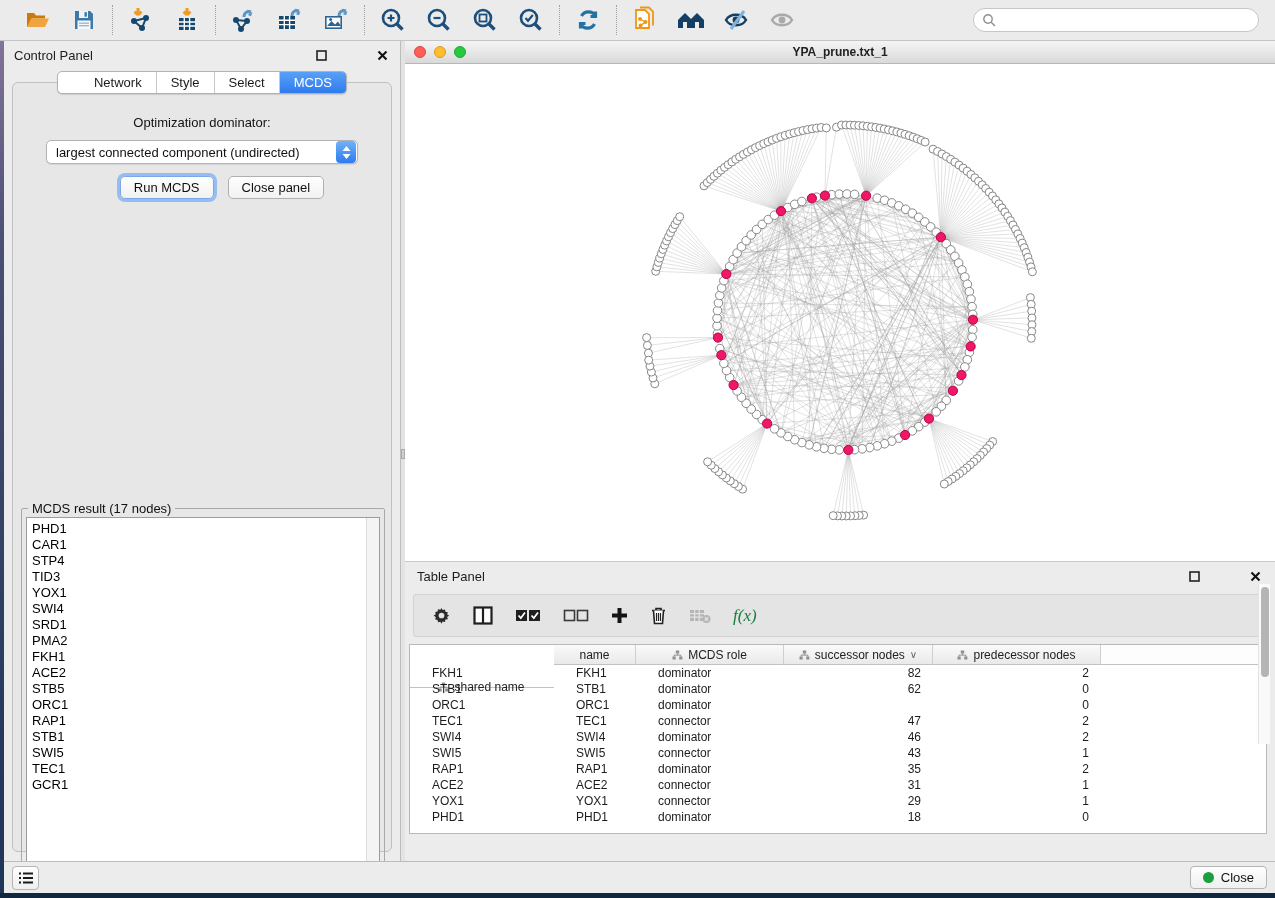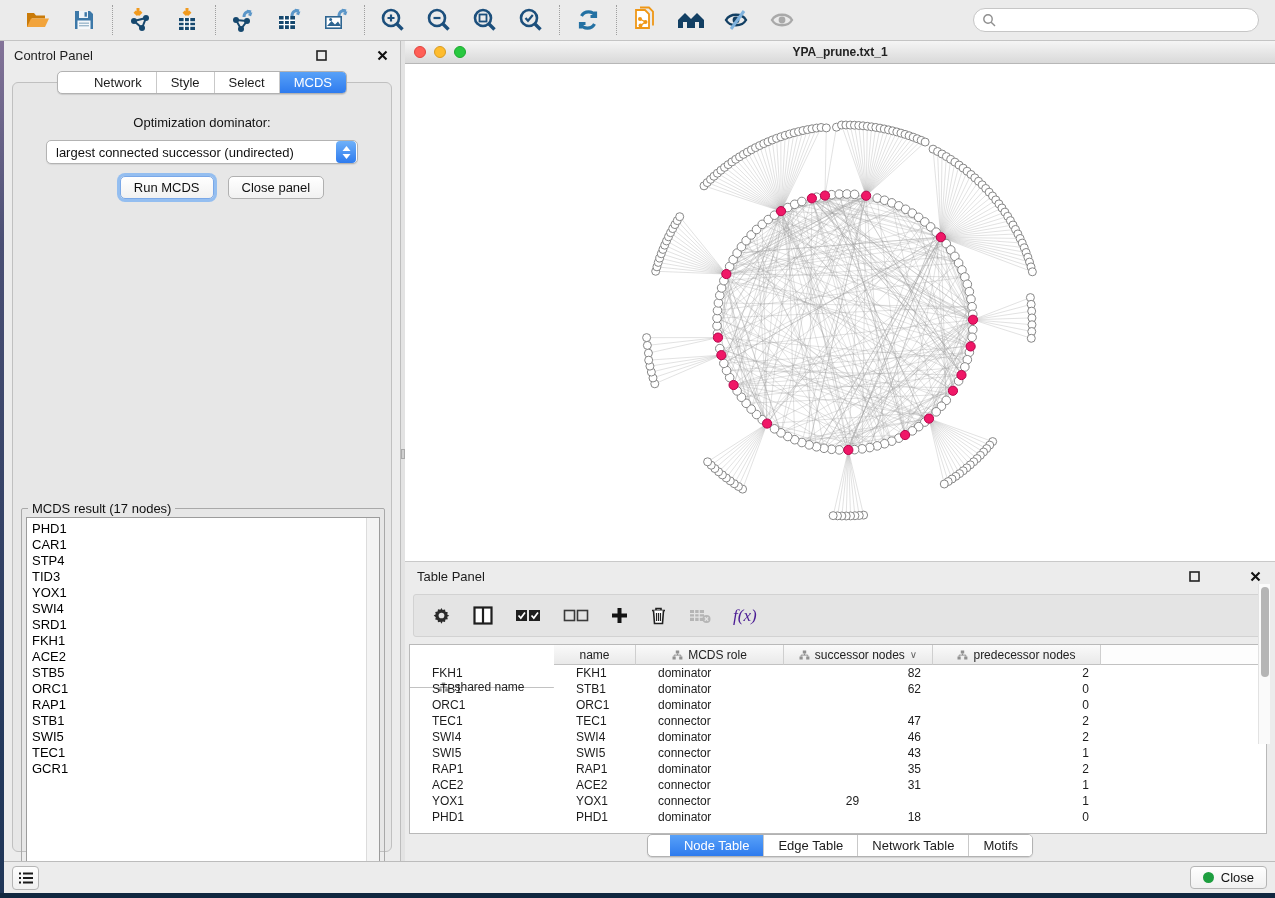--- a/index.html
+++ b/index.html
@@ -58,21 +58,21 @@
   .light { width:12px; height:12px; border-radius:50%; }
   .net-title { font-size:12px; font-weight:bold; color:#222; }
   .net-canvas { position:relative; width:870px; height:497px; background:#fff; }
   .net-canvas svg { position:absolute; left:0; top:0; }
 
   
   .tpanel { position:absolute; left:405px; top:561px; width:870px; height:300px; background:#ececec; border-top:1px solid #c9c9c9; }
   .t-toolbar { position:absolute; left:8px; top:32px; width:854px; height:43px; background:#e4e4e4; border:1px solid #d2d2d2; border-radius:3px; display:flex; align-items:center; gap:22px; padding-left:18px; }
   .t-tool { display:flex; align-items:center; justify-content:center; cursor:pointer; }
   .t-tool.disabled { cursor:default; }
-  .fx { font-family:"Liberation Serif",serif; font-style:italic; font-size:17px; color:#4c1d95; }
+  .fx { font-family:"Liberation Serif",serif; font-style:italic; font-size:17px; color:#15803d; }
   .grid { position:absolute; left:4px; top:82px; width:858px; height:190px; background:#fff; border:1px solid #b9b9b9; overflow:hidden; }
   .grid-head { display:flex; height:20px; }
   .gh-cell { background:linear-gradient(#fafafa,#e9e9e9); border-right:1px solid #cfcfcf; border-bottom:1px solid #c2c2c2; display:flex; align-items:center; justify-content:center; gap:5px; font-size:12px; color:#222; cursor:pointer; }
   .gh-cell.filler { background:#fdfdfd; border-right:none; cursor:default; }
   .sortmark { font-size:10px; color:#666; }
   .grid-row { display:flex; height:16px; }
   .g-cell { font-size:12px; color:#1c1c1c; padding:1px 0 0 22px; white-space:nowrap; overflow:hidden; }
   .g-cell.num { text-align:right; padding:1px 12px 0 0; }
   .vscroll { position:absolute; right:5px; top:22px; width:12px; height:160px; background:#fafafa; border-left:1px solid #e2e2e2; }
   .vscroll .thumb { position:absolute; left:1.5px; top:3px; width:8px; height:90px; background:#b5b5b5; border-radius:5px; }
@@ -262,21 +262,21 @@
     <div class="seg" id="cp-tabs">
         <button class="seg-btn">Network</button>
         <button class="seg-btn">Style</button>
         <button class="seg-btn">Select</button>
         <button class="seg-btn sel">MCDS</button>
       </div>
   </div>
   <div class="cp-content">
     <div class="opt-label">Optimization dominator:</div>
     <div class="dropdown">
-      <span class="dd-text">largest connected successor (undirected)</span>
+      <span class="dd-text">largest connected component (undirected)</span>
       <span class="dd-cap">
         <svg width="9" height="6" viewBox="0 0 9 6">
             <path d="M4.5 0 L8.5 5 H0.5 z" fill="#fff"></path>
           </svg>
         <svg width="9" height="6" viewBox="0 0 9 6">
             <path d="M4.5 6 L0.5 1 H8.5 z" fill="#fff"></path>
           </svg>
       </span>
     </div>
     <div class="btn-row">
@@ -287,20 +287,21 @@
       <span class="legend">MCDS result (17 nodes)</span>
       <div class="listpane">
         <div class="listbody" id="mcds-list">
             <div class="li">PHD1</div>
             <div class="li">CAR1</div>
             <div class="li">STP4</div>
             <div class="li">TID3</div>
             <div class="li">YOX1</div>
             <div class="li">SWI4</div>
             <div class="li">SRD1</div>
+            <div class="li">PMA2</div>
             <div class="li">FKH1</div>
             <div class="li">ACE2</div>
             <div class="li">STB5</div>
             <div class="li">ORC1</div>
             <div class="li">RAP1</div>
             <div class="li">STB1</div>
             <div class="li">SWI5</div>
             <div class="li">TEC1</div>
             <div class="li">GCR1</div>
           </div>
@@ -1181,42 +1182,34 @@
           <div class="g-cell" style="width: 144px;">ACE2</div>
           <div class="g-cell" style="width: 82px;">ACE2</div>
           <div class="g-cell" style="width: 148px;">connector</div>
           <div class="g-cell num" style="width: 149px;">31</div>
           <div class="g-cell num" style="width: 168px;">1</div>
         </div>
         <div class="grid-row">
           <div class="g-cell" style="width: 144px;">YOX1</div>
           <div class="g-cell" style="width: 82px;">YOX1</div>
           <div class="g-cell" style="width: 148px;">connector</div>
-          <div class="g-cell num" style="width: 149px; text-align: center;">29</div>
+          <div class="g-cell num" style="width: 149px;">29</div>
           <div class="g-cell num" style="width: 168px;">1</div>
         </div>
         <div class="grid-row">
           <div class="g-cell" style="width: 144px;">PHD1</div>
           <div class="g-cell" style="width: 82px;">PHD1</div>
           <div class="g-cell" style="width: 148px;">dominator</div>
           <div class="g-cell num" style="width: 149px;">18</div>
           <div class="g-cell num" style="width: 168px;">0</div>
         </div>
       </div>
   </div>
   <div class="vscroll">
       <div class="thumb"></div>
-    </div>
-  <div class="bottom-tabs">
-      <div class="seg" id="table-tabs">
-        <button class="seg-btn sel">Node Table</button>
-        <button class="seg-btn">Edge Table</button>
-        <button class="seg-btn">Network Table</button>
-        <button class="seg-btn">Motifs</button>
-      </div>
     </div>
 </div>
 
 <div class="statusbar">
   <div class="sq-btn">
     <svg width="14" height="12" viewBox="0 0 14 12">
       <rect x="0" y="0.5" width="2" height="2" fill="#1a1a1a"></rect>
         <rect x="4" y="0.5" width="10" height="2" fill="#1a1a1a"></rect>
       <rect x="0" y="5" width="2" height="2" fill="#1a1a1a"></rect>
         <rect x="4" y="5" width="10" height="2" fill="#1a1a1a"></rect>

